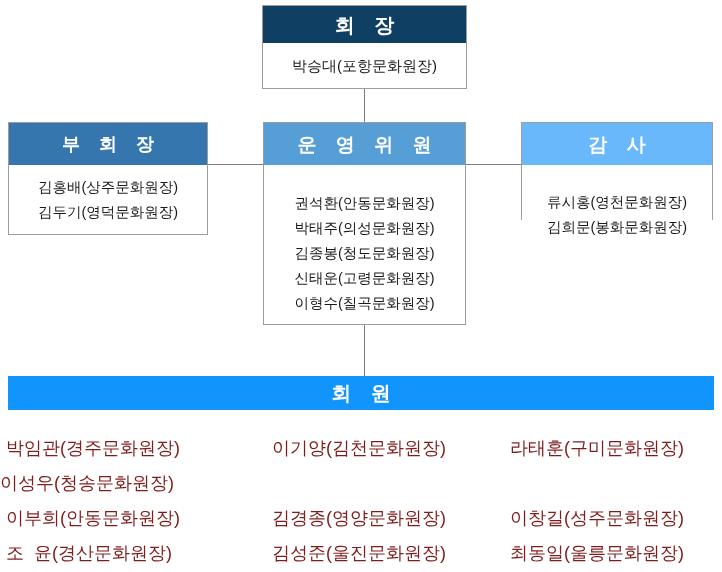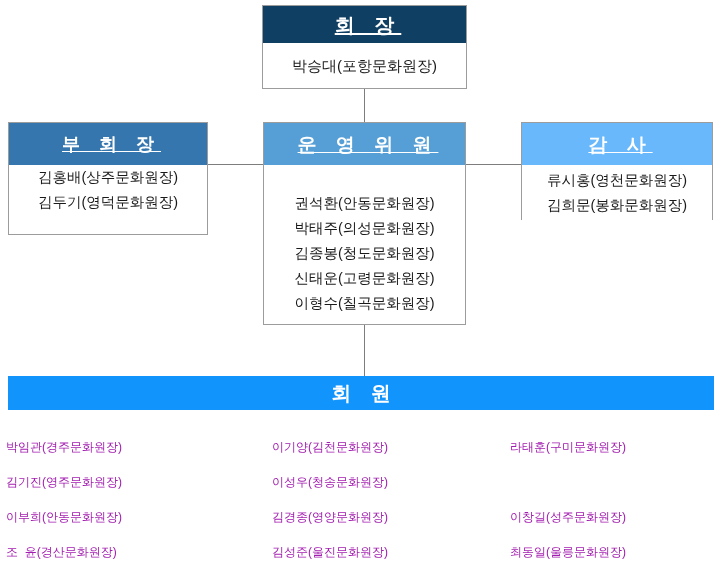--- a/index.html
+++ b/index.html
@@ -40,21 +40,20 @@
     color: #ffffff;
     font-weight: bold;
     text-align: right;
     letter-spacing: 7px;
     text-indent: 7px;
     box-sizing: border-box;
     line-height: 1;
     display: flex;
     align-items: center;
     justify-content: center;
-    text-decoration: underline;
   }
   .node-body {
     box-sizing: border-box;
     text-align: center;
     background: #ffffff;
   }
   .node-body .person {
     font-size: 14.5px;
     line-height: 25px;
     white-space: pre;
@@ -84,20 +83,21 @@
     top: 122px;
     width: 200px;
     height: 113px;
   }
   #node-vice .node-header {
     height: 42px;
     font-size: 18px;
     background: #3476ad;
   }
   #node-vice .node-body {
+    padding-top: 10px;
     height: 69px;
   }
 
   
   #node-steering {
     left: 263px;
     top: 122px;
     width: 203px;
     height: 203px;
   }
@@ -117,21 +117,21 @@
     top: 122px;
     width: 192px;
     height: 98px;
   }
   #node-auditor .node-header {
     height: 42px;
     font-size: 19px;
     background: #68b8fb;
   }
   #node-auditor .node-body {
-    padding-top: 3px;
+    padding-top: 25px;
     height: 69px;
   }
 
   
   #members-banner {
     position: absolute;
     left: 8px;
     top: 376px;
     width: 706px;
     height: 34px;
@@ -153,23 +153,23 @@
     left: 0px;
     top: 430px;
     width: 722px;
   }
   .member-row {
     display: flex;
     height: 35px;
     align-items: center;
   }
   .member-cell {
-    font-size: 12px;
+    font-size: 18px;
     white-space: pre;
-    color: #a21caf;
+    color: #7f1d1d;
   }
   .member-cell.col0 { width: 272px; padding-left: 6px; box-sizing: border-box; }
   .member-cell.col1 { width: 238px; }
   .member-cell.col2 { width: 212px; }
 </style>
 </head>
 <body>
 
 <div id="org-chart">
 
@@ -218,21 +218,20 @@
 
   <div id="members-grid">
 
     <div class="member-row">
       <div class="member-cell col0">박임관(경주문화원장)</div>
       <div class="member-cell col1">이기양(김천문화원장)</div>
       <div class="member-cell col2">라태훈(구미문화원장)</div>
     </div>
 
     <div class="member-row">
-      <div class="member-cell col0">김기진(영주문화원장)</div>
       <div class="member-cell col2">이성우(청송문화원장)</div>
     </div>
 
     <div class="member-row">
       <div class="member-cell col0">이부희(안동문화원장)</div>
       <div class="member-cell col1">김경종(영양문화원장)</div>
       <div class="member-cell col2">이창길(성주문화원장)</div>
     </div>
 
     <div class="member-row">

